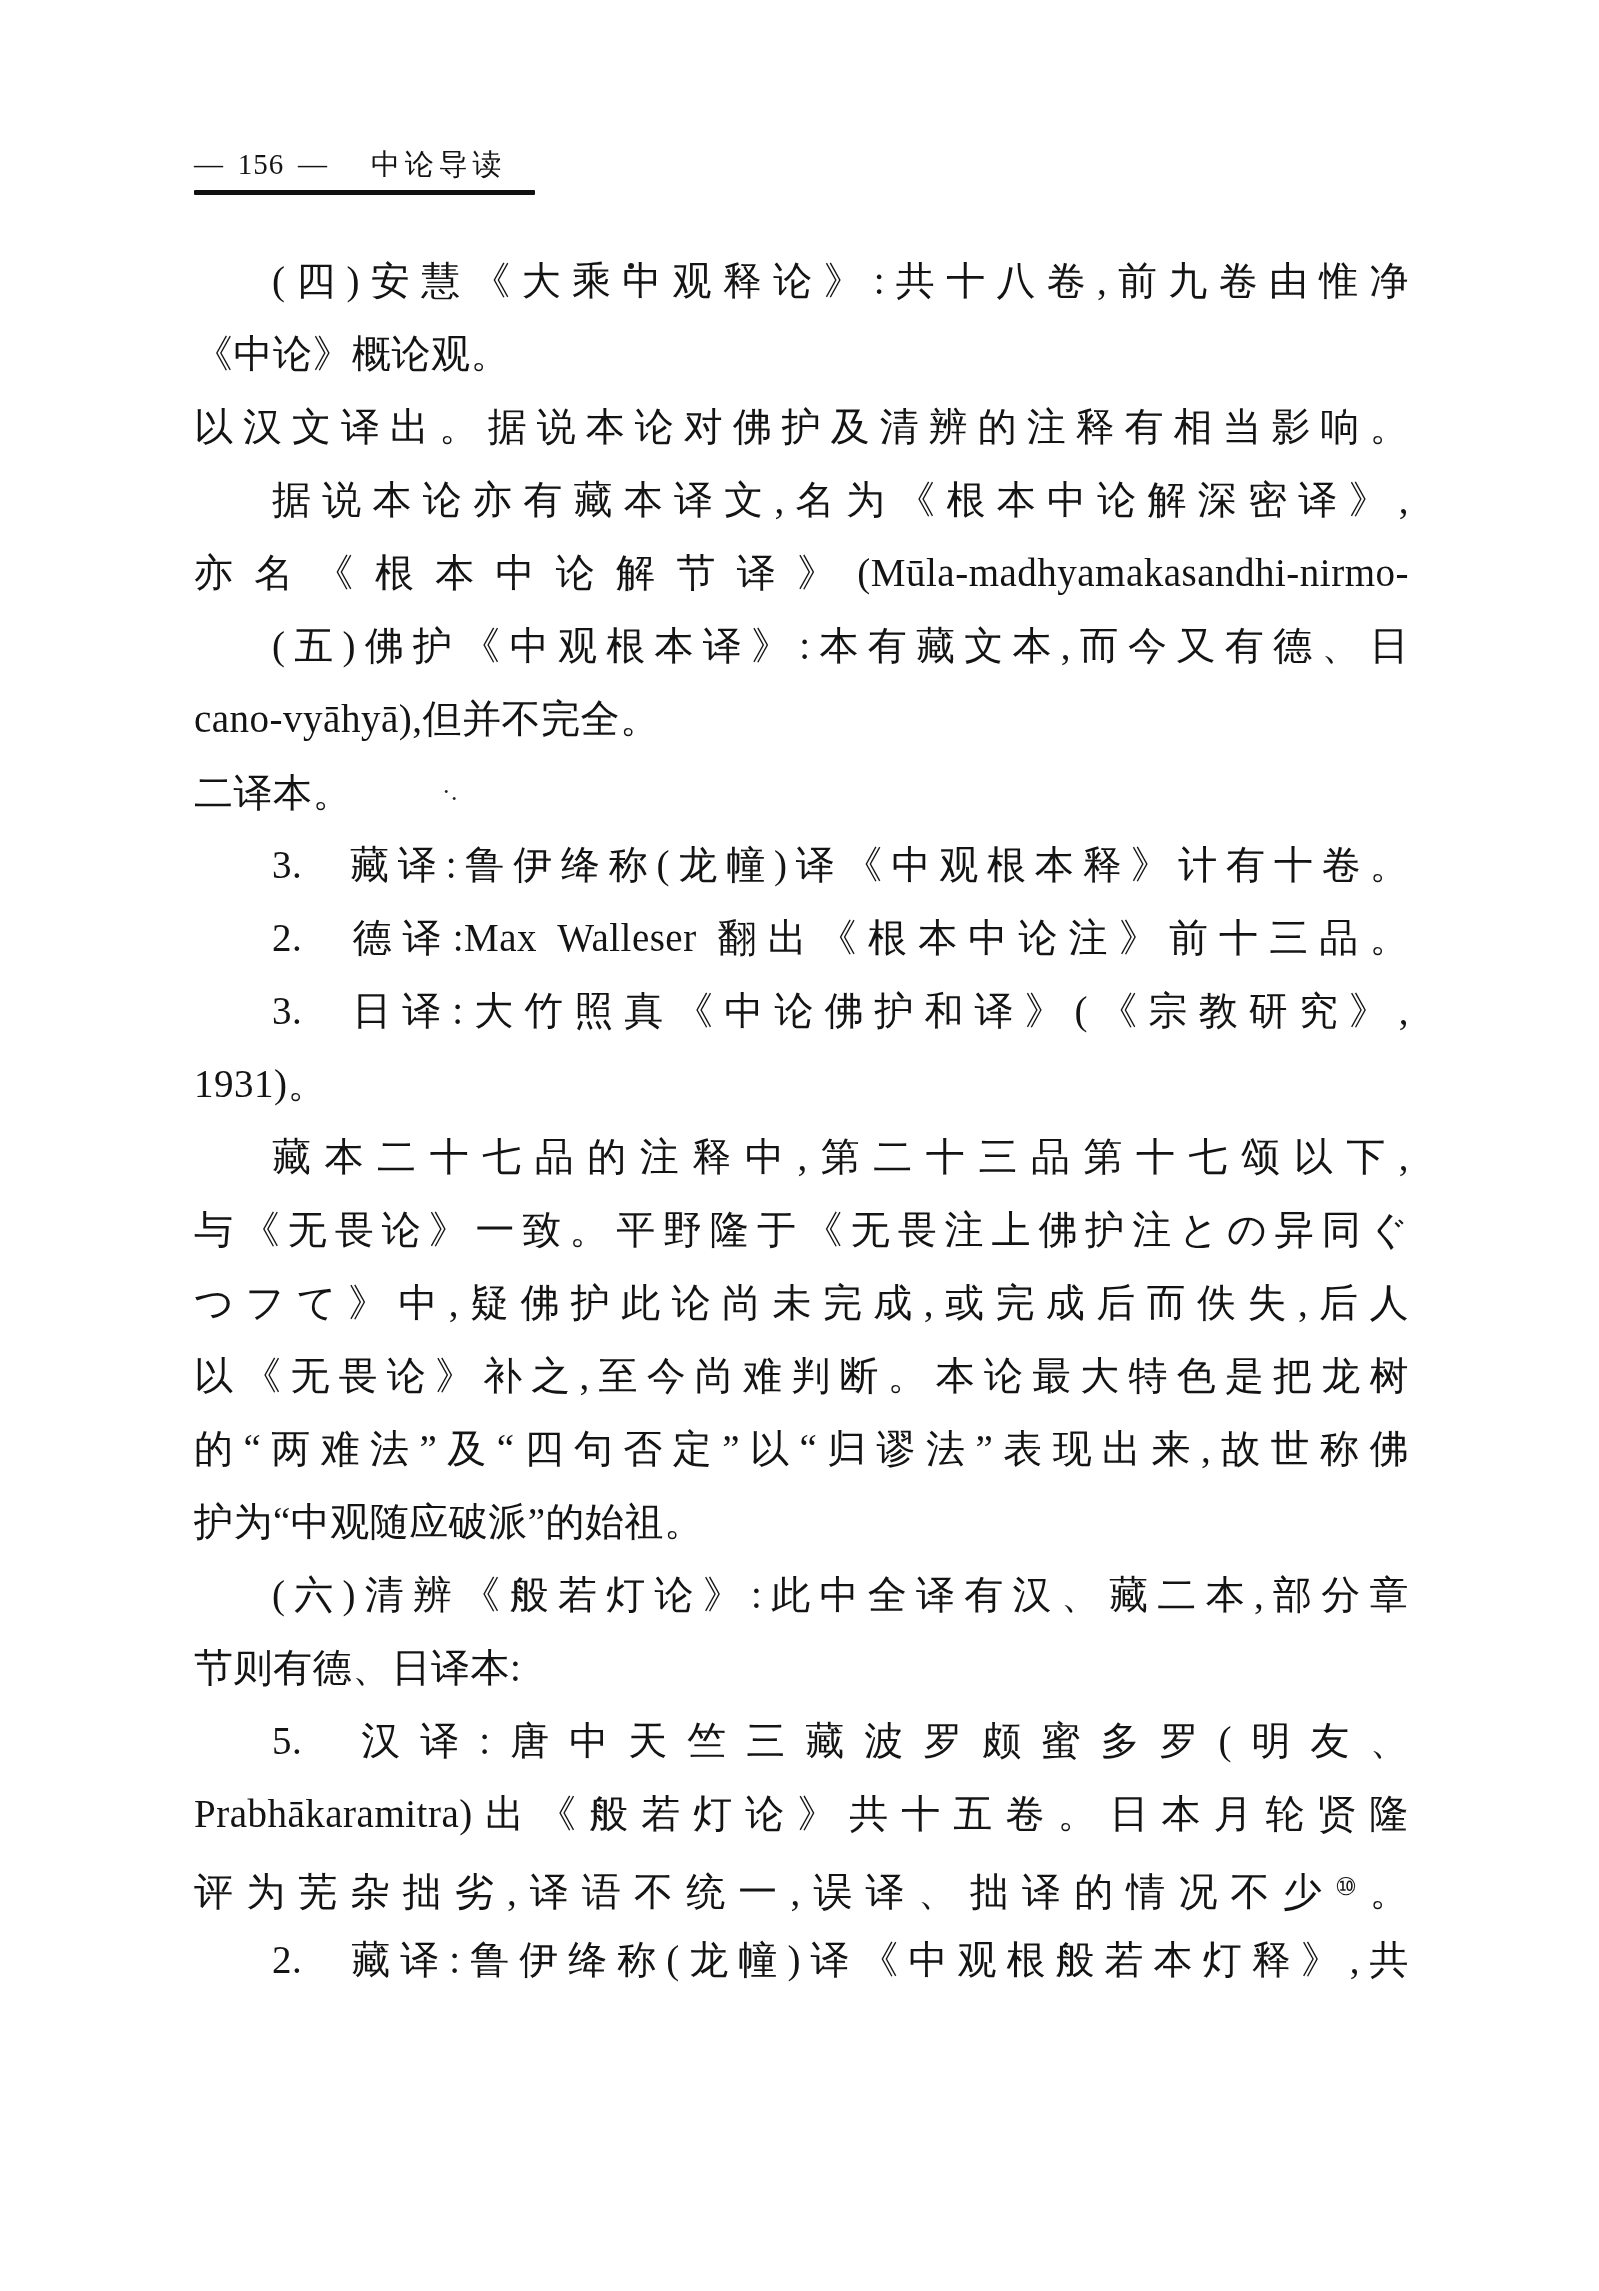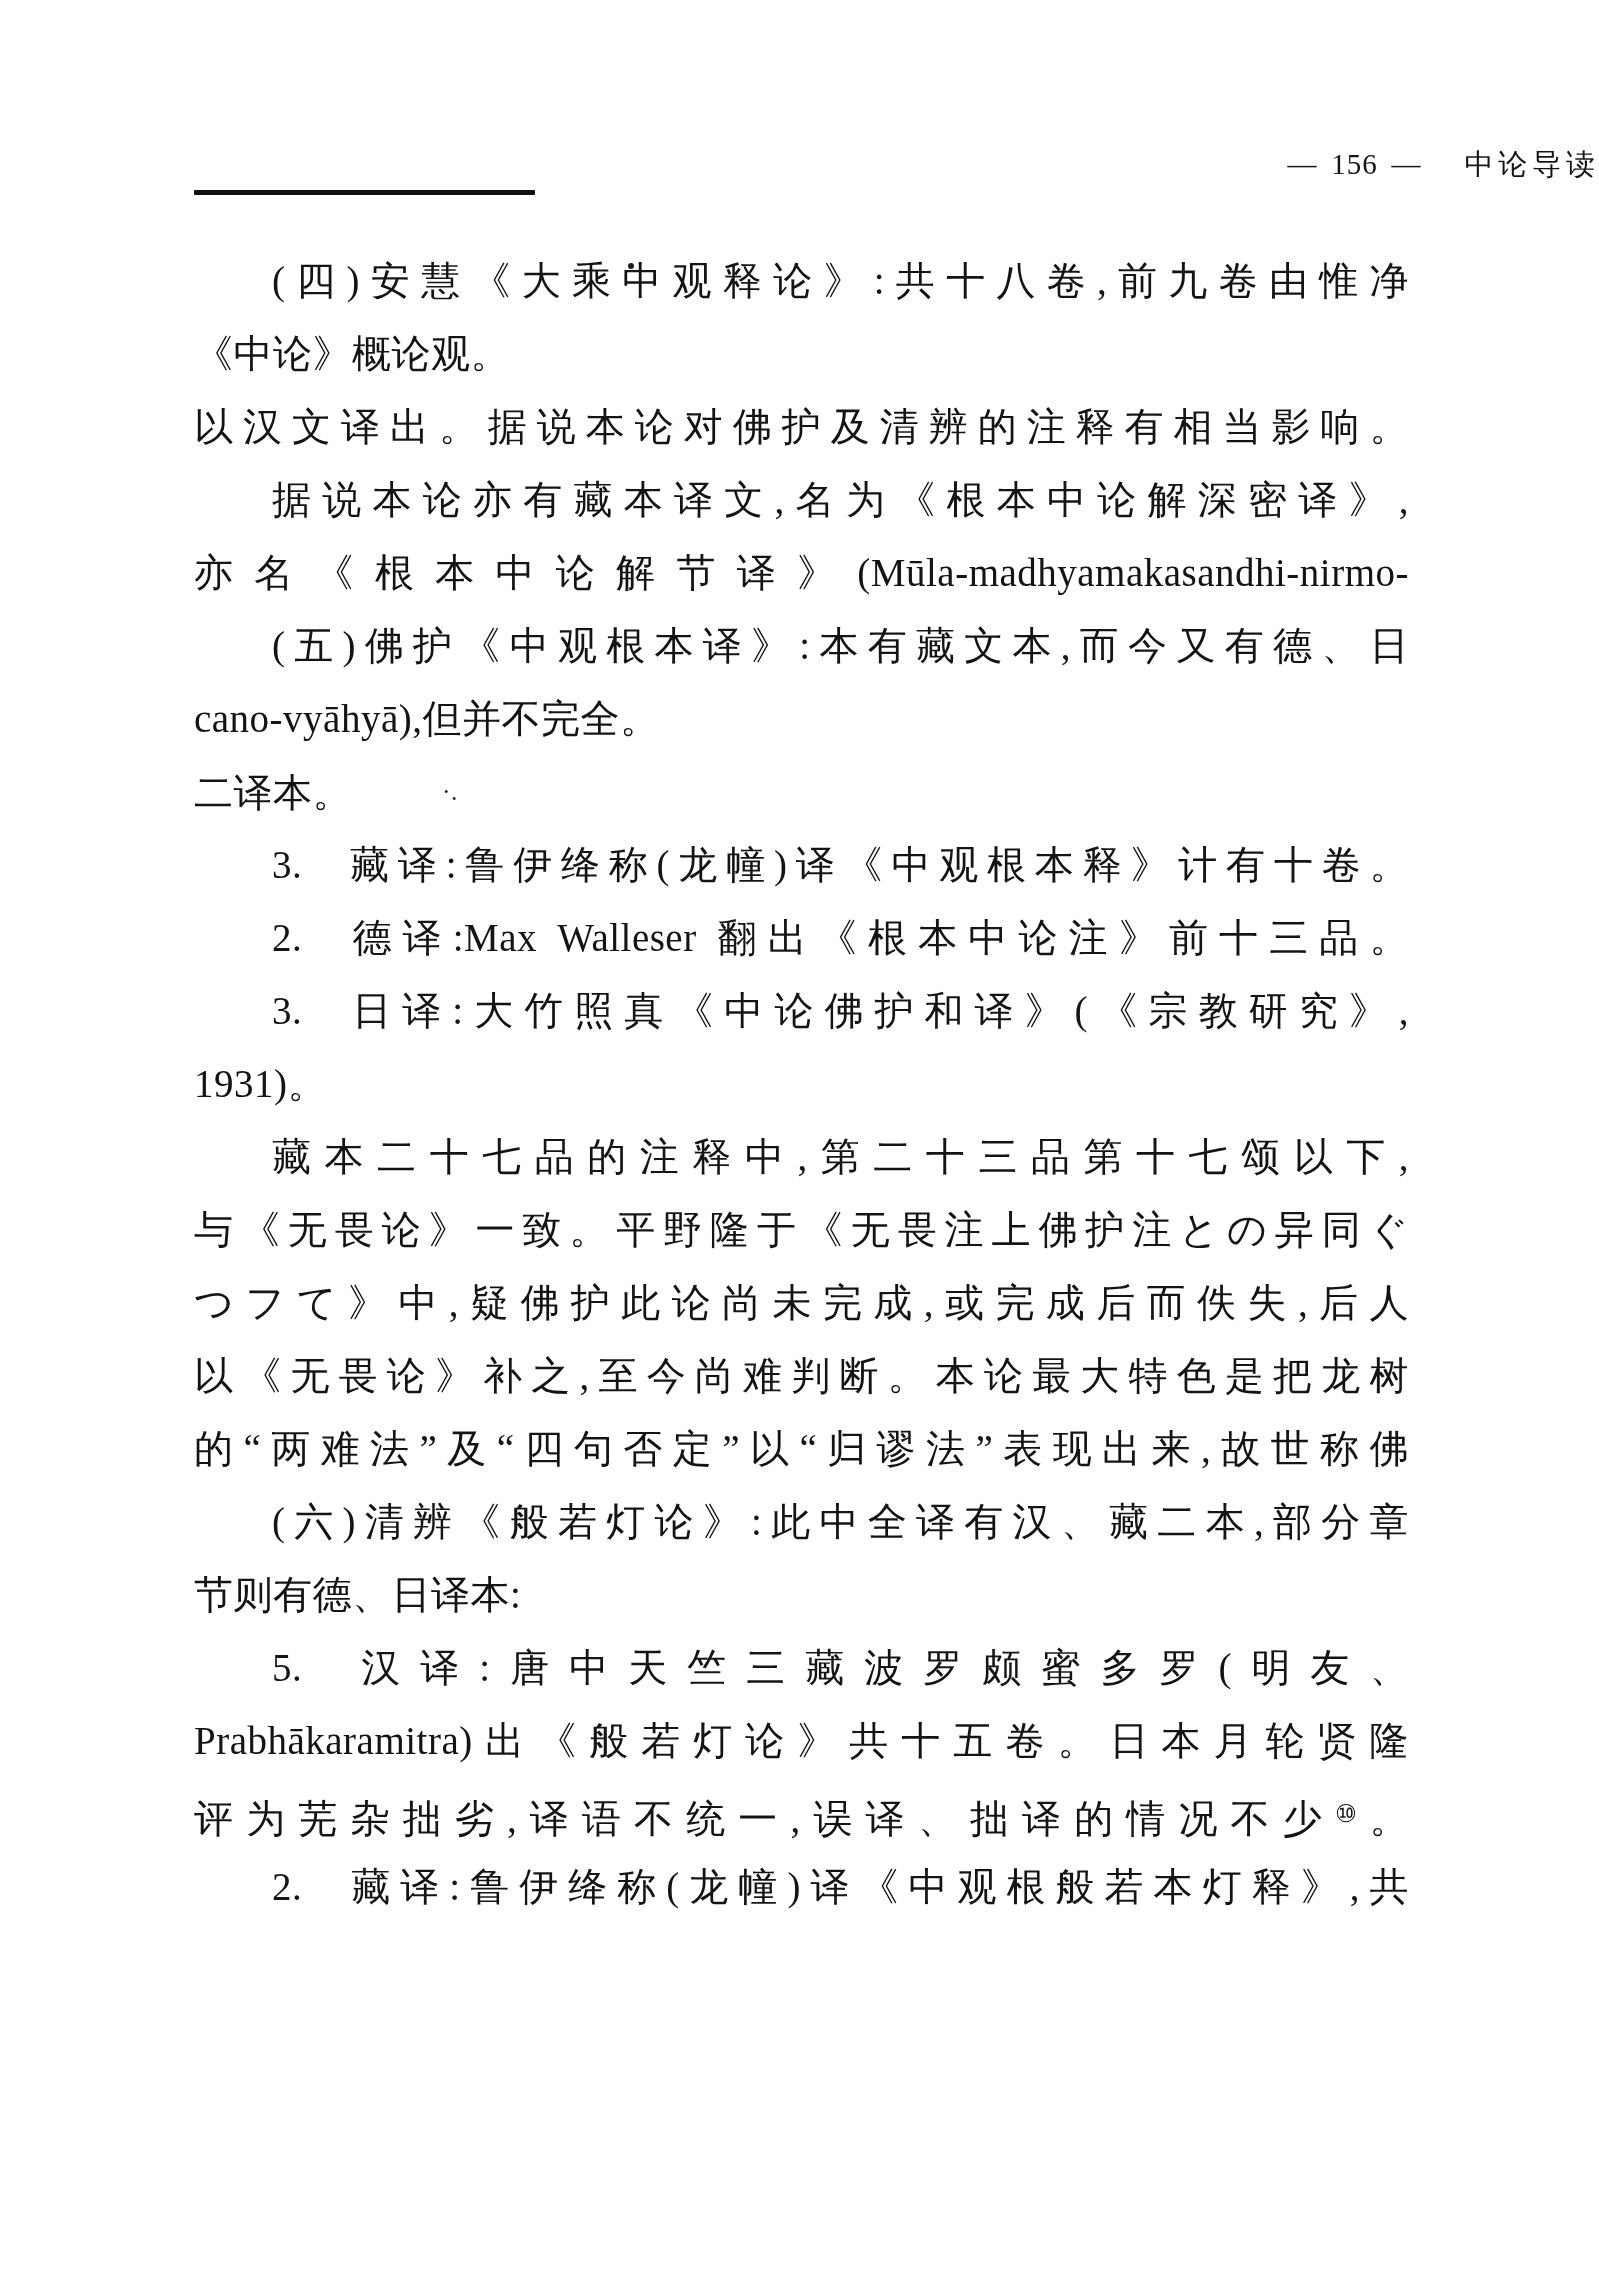--- a/index.html
+++ b/index.html
@@ -16,21 +16,20 @@
     width:1600px;height:2292px;
     overflow:hidden;
     background:#ffffff;
   }
   .header{
     margin:147px 0 0 194px;
     font-size:29px;
     line-height:35px;
     white-space:nowrap;
     letter-spacing:1px;
-    text-align:right;
   }
   .header .pgnum{margin:0 13.7px;}
   .header .btitle{margin-left:43px;letter-spacing:4.9px;}
   .rule{
     margin:7.8px 0 0 194px;
     width:341px;height:4.9px;
     background:#101010;
     border-radius:1px;
   }
   .body{
@@ -92,20 +91,21 @@
     <div class="line"><span>二译本。</span><span class="stray">·.</span></div>
     <div class="line in j">3. 藏译:鲁伊绛称(龙幢)译《中观根本释》计有十卷。</div>
     <div class="line in j">2. 德译:Max Walleser 翻出《根本中论注》前十三品。</div>
     <div class="line in j">3. 日译:大竹照真《中论佛护和译》(《宗教研究》,</div>
     <div class="line">1931)。</div>
     <div class="line in j">藏本二十七品的注释中,第二十三品第十七颂以下,</div>
     <div class="line j">与《无畏论》一致。平野隆于《无畏注上佛护注との异同ぐ</div>
     <div class="line j">つフて》中,疑佛护此论尚未完成,或完成后而佚失,后人</div>
     <div class="line j">以《无畏论》补之,至今尚难判断。本论最大特色是把龙树</div>
     <div class="line j">的“两难法”及“四句否定”以“归谬法”表现出来,故世称佛</div>
+    <div class="line">护为“中观随应破派”的始祖。</div>
     <div class="line in j">(六)清辨《般若灯论》:此中全译有汉、藏二本,部分章</div>
     <div class="line">节则有德、日译本:</div>
     <div class="line in j">5. 汉译:唐中天竺三藏波罗颇蜜多罗(明友、</div>
     <div class="line j">Prabhākaramitra)出《般若灯论》共十五卷。日本月轮贤隆</div>
     <div class="line j"><span>评为芜杂拙劣,译语不统一,误译、拙译的情况不少</span><span class="fnref">⑩</span><span>。</span></div>
     <div class="line in j">2. 藏译:鲁伊绛称(龙幢)译《中观根般若本灯释》,共</div>
   </div>
 
   <div class="speck"></div>
 

